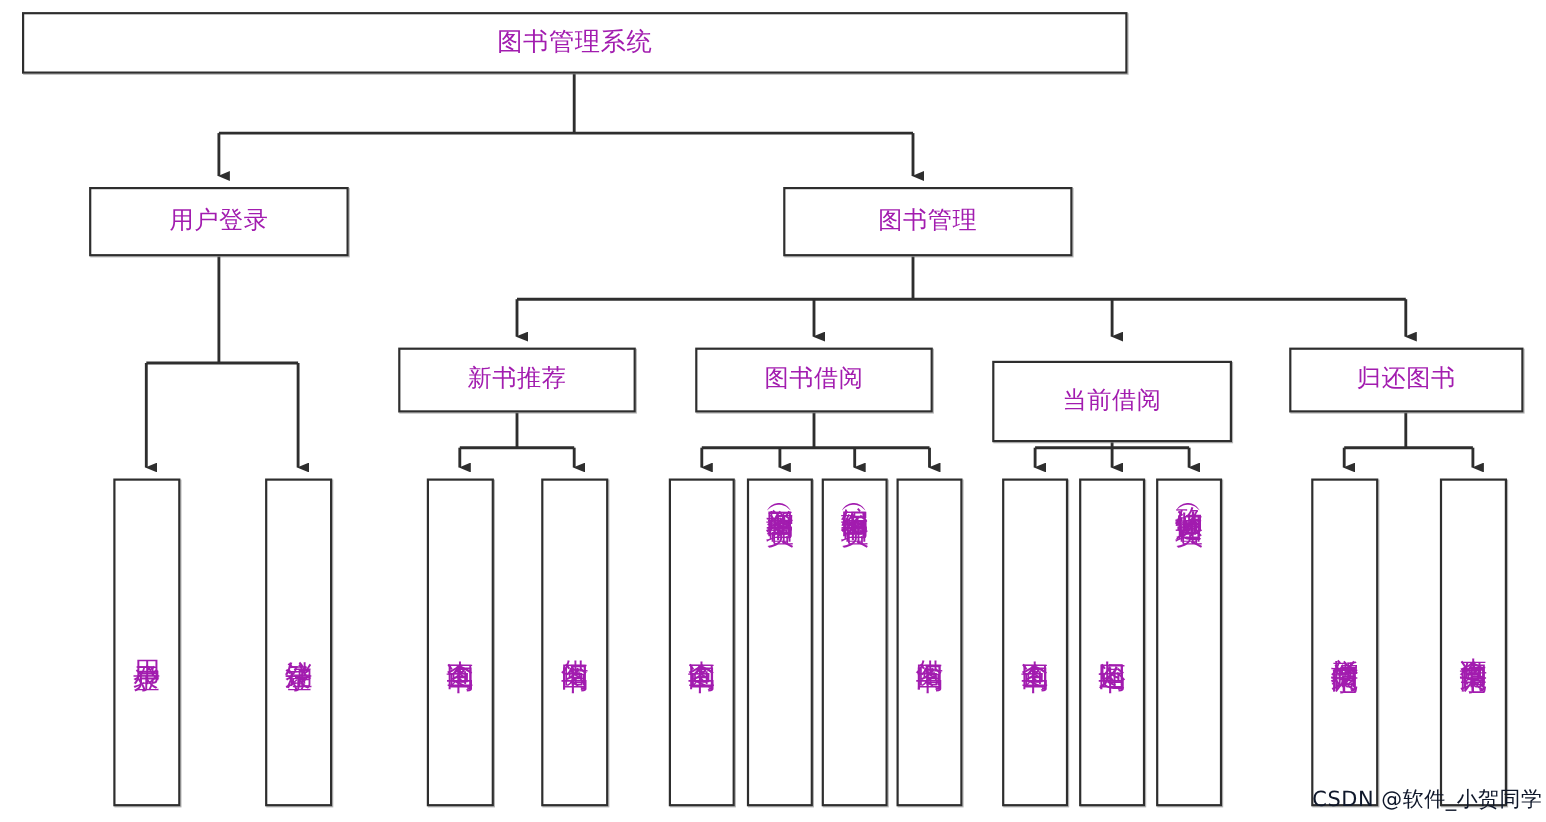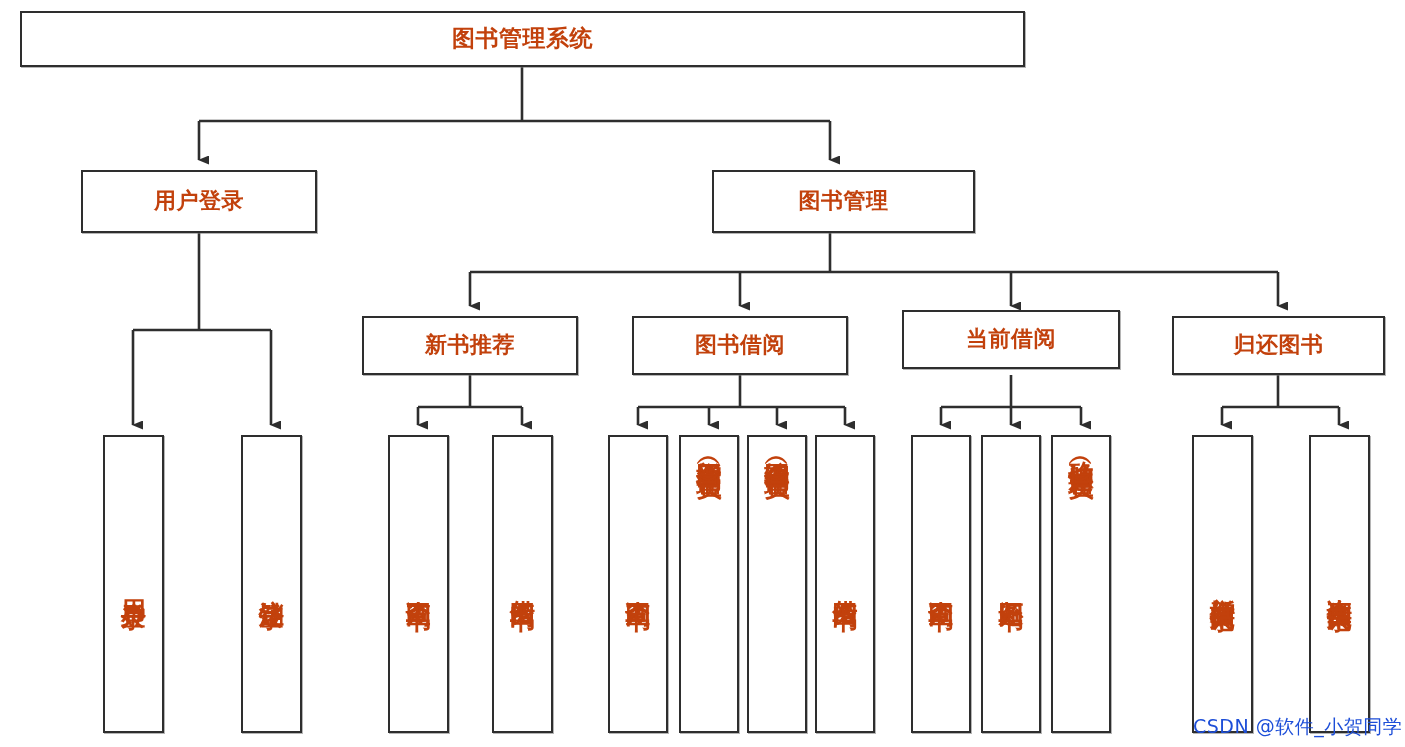--- a/index.html
+++ b/index.html
@@ -25,22 +25,21 @@
   }
   .node {
     position: absolute;
     box-sizing: border-box;
     background: #ffffff;
     border: 2px solid #2e2e2e;
     box-shadow: 1px 1px 0 rgba(120,120,120,0.55);
     display: flex;
     align-items: center;
     justify-content: center;
-    color: #c2410c;
-    font-weight: bold;
+    color: #a21caf;
   }
   .node-label {
     display: block;
     text-align: center;
     line-height: 1.04;
     letter-spacing: 0.5px;
     white-space: pre-wrap;
   }
   
   .node.horiz .node-label {
@@ -62,21 +61,21 @@
     line-height: 1.0;
     letter-spacing: 2px;
     white-space: nowrap;
   }
   .node.vert.short {
     align-items: center;
     padding-top: 0;
   }
   .watermark {
     position: absolute;
-    color: #1d4ed8;
+    color: #0f172a;
     font-size: 19px;
     white-space: nowrap;
     letter-spacing: 0.5px;
   }
 </style>
 </head>
 <body>
 
 <div id="canvas">
 
@@ -142,21 +141,21 @@
   <div class="node horiz" style="left:712px; top:170px; width:263px; height:63px;">
     <span class="node-label">图书管理</span>
   </div>
 
   <div class="node horiz" style="left:632px; top:316px; width:216px; height:59px;">
     <span class="node-label">图书借阅</span>
   </div>
   <div class="node horiz" style="left:362px; top:316px; width:216px; height:59px;">
     <span class="node-label">新书推荐</span>
   </div>
-  <div class="node horiz" style="left:902px; top:310px; width:218px; height:59px;">
+  <div class="node horiz" style="left:902px; top:328px; width:218px; height:74px;">
     <span class="node-label">当前借阅</span>
   </div>
   <div class="node horiz" style="left:1172px; top:316px; width:213px; height:59px;">
     <span class="node-label">归还图书</span>
   </div>
 
   <div class="node vert short" style="left:103px; top:435px; width:61px; height:298px;">
     <span class="node-label">用户登录</span>
   </div>
   <div class="node vert short" style="left:241px; top:435px; width:61px; height:298px;">

